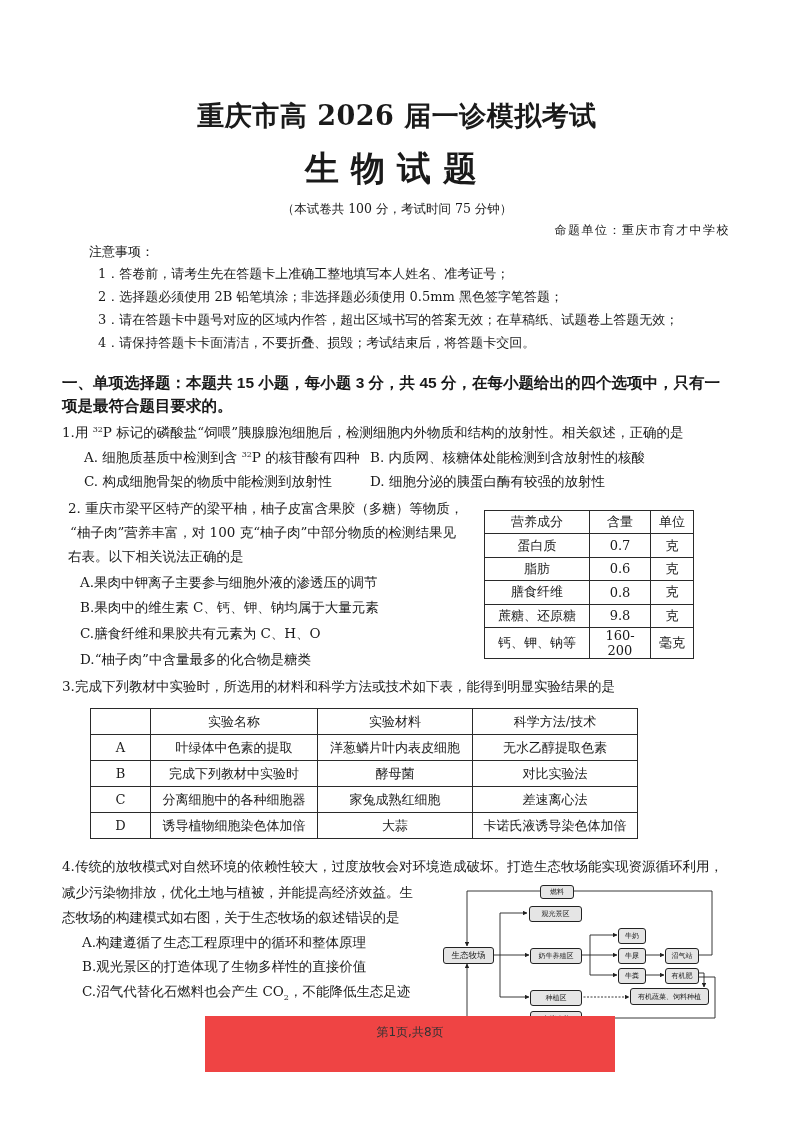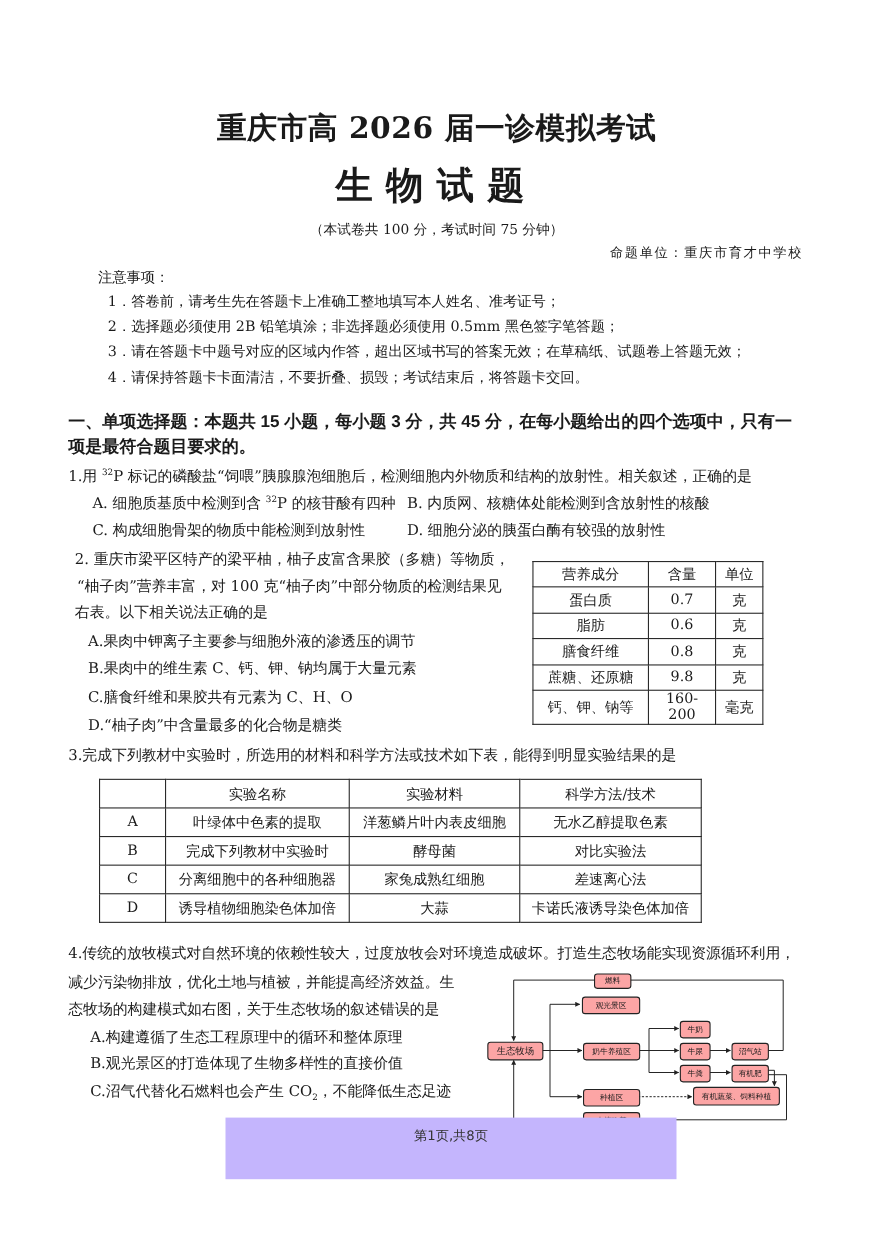--- a/index.html
+++ b/index.html
@@ -21,26 +21,26 @@
   table { border-collapse:collapse; position:absolute; font-size:13px; }
   td { border:1px solid #2a2a2a; padding:0 6px;text-align:center; }
   .nut { left:484px; top:510px; width:210px; }
   .nut td { height:22.4px; }
   .exp { left:90px; top:708px; width:548px; }
   .exp td { height:25px; }
   .exp td.lbl { text-align:center; }
   .exp tr.hd td { text-align:center; }
 
   .diagram { position:absolute; left:430px; top:875px; width:300px; height:160px; }
-  .box { position:absolute; border:1px solid #222; border-radius:3px; background:#fca5a5;
+  .box { position:absolute; border:1px solid #222; border-radius:3px; background:#e5e5e5;
          font-family:"DejaVu Sans","Liberation Sans",sans-serif; font-size:7px;
          display:flex; align-items:center; justify-content:center; white-space:nowrap; }
   .box.big { font-size:8.5px; }
 
-  .footer { position:absolute; left:205px; top:1016px; width:410px; height:56px; background:#c4b5fd; }
+  .footer { position:absolute; left:205px; top:1016px; width:410px; height:56px; background:#ef4444; }
   .footer span { position:absolute; left:0; width:410px; top:8px; text-align:center;
                  font-family:"DejaVu Sans","Liberation Sans",sans-serif; font-size:12px; color:#333; }
 </style>
 </head>
 <body>
 
 <div class="abs title1">重庆市高 2026 届一诊模拟考试</div>
 <div class="abs title2">生物试题</div>
 <div class="abs subtitle">（本试卷共 100 分，考试时间 75 分钟）</div>
 <div class="abs setter">命题单位：重庆市育才中学校</div>

